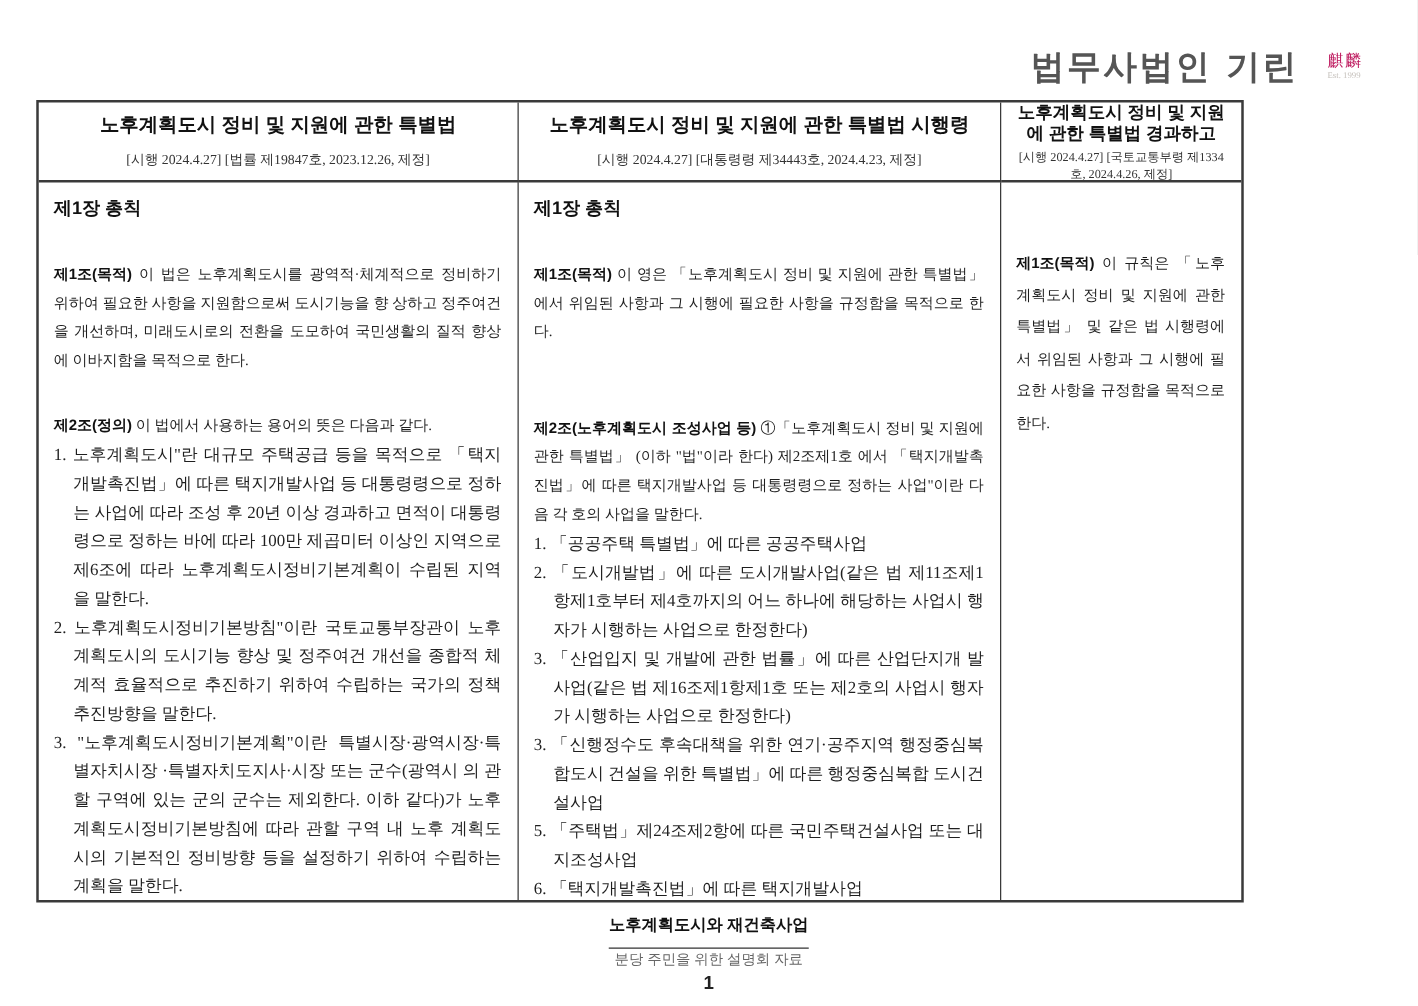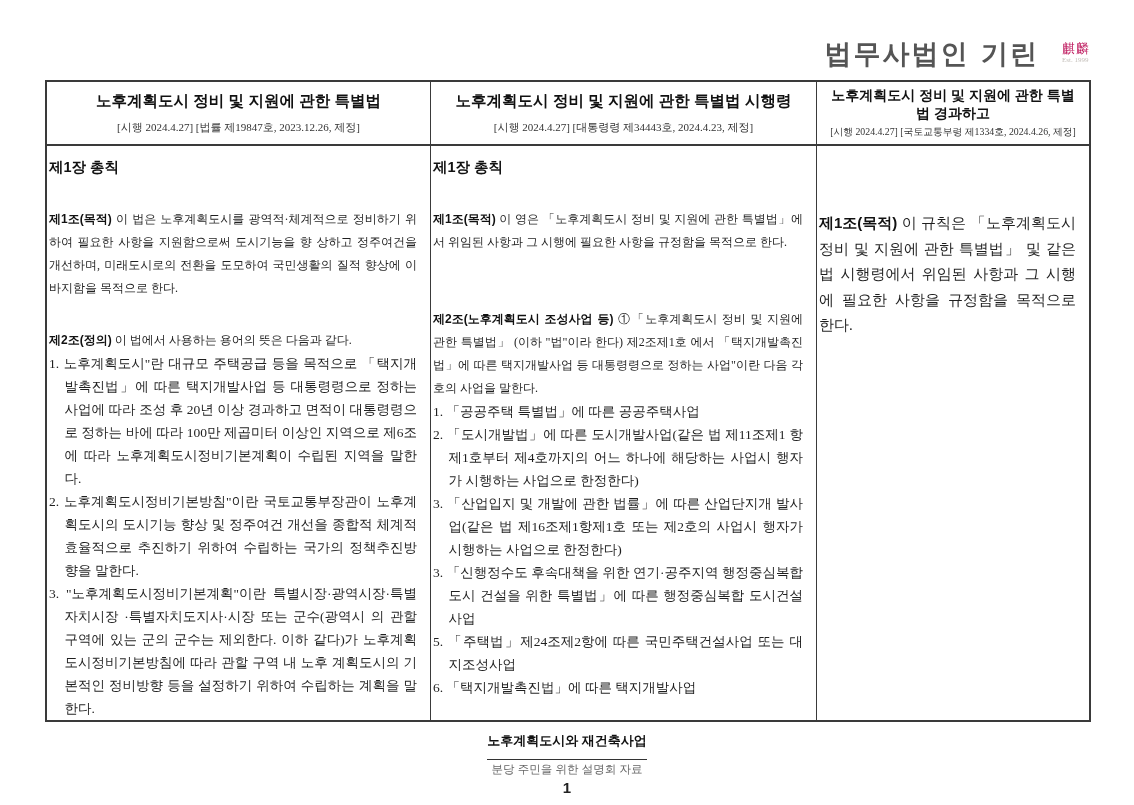--- a/index.html
+++ b/index.html
@@ -20,63 +20,63 @@
   .logo-name {
     font-family:"DejaVu Serif", serif;
     font-weight:bold; font-size:27px; line-height:1;
     color:#555; letter-spacing:2px;
   }
   .logo-side { display:flex; flex-direction:column; align-items:flex-start; padding-top:2px; }
   .logo-seal { font-size:13px; line-height:1.1; color:#be185d; letter-spacing:1px; }
   .logo-est  { font-size:7px; line-height:1.2; color:#c4bfba; }
   
   .doc-table {
-    position:absolute; left:45px; top:80px;
-    width:1046px; height:642px;
+    position:absolute; left:29px; top:80px;
+    width:966px; height:642px;
     border:2px solid #3a3a3a;
     display:grid;
     grid-template-columns:384px 386px 1fr;
     grid-template-rows:64px 1fr;
   }
   .cell { border-right:1.5px solid #3a3a3a; overflow:hidden; }
   .cell.last { border-right:none; }
   .hcell {
     border-bottom:2px solid #3a3a3a;
     display:flex; flex-direction:column; align-items:center; justify-content:center;
     padding:4px 8px; text-align:center;
   }
   .h-title {
     font-family:"Liberation Sans", sans-serif;
     font-weight:700; font-size:15.5px; line-height:1.25; color:#111;
   }
   .h-sub { font-size:11px; color:#333; margin-top:9px; }
   .hcell.narrow .h-title { font-size:14px; }
   .hcell.narrow .h-sub { font-size:9.8px; margin-top:4px; }
   
-  .bcell { padding:10px 13px 0 2px; }
+  .bcell { padding:10px 13px 0 12px; }
   .chapter {
     font-family:"Liberation Sans", sans-serif;
     font-weight:700; font-size:14.5px; line-height:23px; color:#111;
   }
   .para {
     text-align:justify; font-size:12px; line-height:23px; color:#1f1f1f;
   }
   .para .art-label {
     font-family:"Liberation Sans", sans-serif;
     font-weight:700; color:#111;
   }
   .gap1 { margin-top:29px; }
   .gap2 { margin-top:29px; }
   .gap2-wide { margin-top:54px; }
   .law-list .item {
     text-align:justify; font-size:13.5px; line-height:23px;
     padding-left:1.15em; text-indent:-1.15em; color:#1f1f1f;
   }
   .bcell.narrow .para {
-    font-size:15px; line-height:25.5px; margin-top:54px;
+    font-size:12px; line-height:25.5px; margin-top:42px;
   }
   
   .footer {
     position:absolute; left:0; right:0; top:731px;
     text-align:center;
     font-family:"Liberation Sans", sans-serif;
   }
   .f-title {
     display:inline-block;
     font-weight:700; font-size:13px; color:#111;

